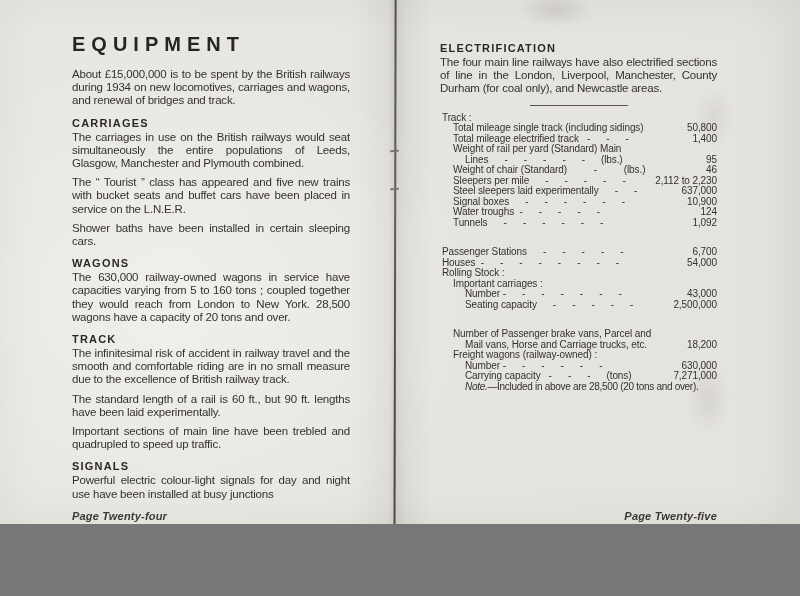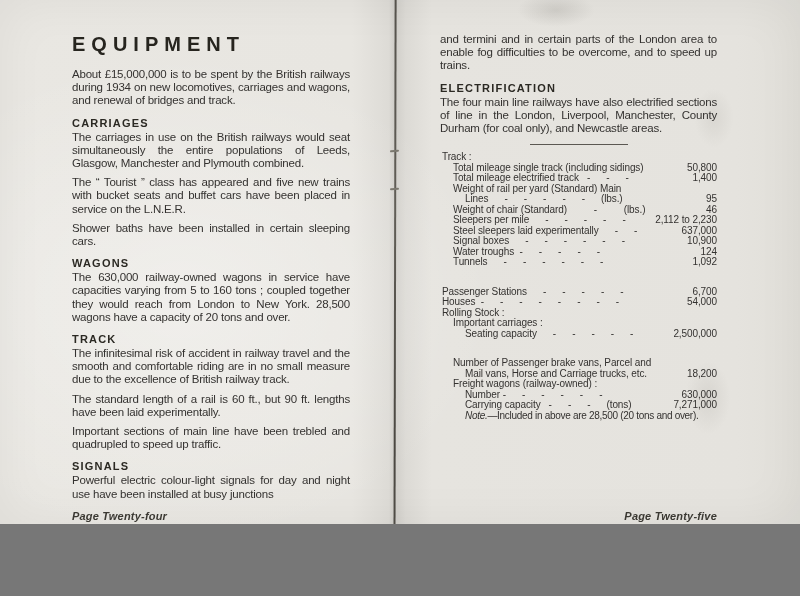--- a/index.html
+++ b/index.html
@@ -71,21 +71,20 @@
     <p class="body">The standard length of a rail is 60 ft., but 90 ft. lengths have been laid experimentally.</p>
     <p class="body">Important sections of main line have been trebled and quadrupled to speed up traffic.</p>
 
     <h2 class="sec">SIGNALS</h2>
     <p class="body">Powerful electric colour-light signals for day and night use have been installed at busy junctions</p>
 
     <div class="pagefoot left">Page Twenty-four</div>
   </div>
 
   <div class="page page-right">
-    <p class="body">and termini and in certain parts of the London area to enable fog difficulties to be overcome, and to speed up trains.</p>
 
     <h2 class="sec">ELECTRIFICATION</h2>
     <p class="body">The four main line railways have also electrified sections of line in the London, Liverpool, Manchester, County Durham (for coal only), and Newcastle areas.</p>
 
     <div class="rule"></div>
 
     <div class="stats">
       <div class="trow i0">
           <span class="lbl">Track :</span>
           <span class="val"></span>
@@ -140,20 +139,24 @@
         </div>
       <div class="trow i0">
           <span class="lbl">Rolling Stock :</span>
           <span class="val"></span>
         </div>
       <div class="trow i1">
           <span class="lbl">Important carriages :</span>
           <span class="val"></span>
         </div>
       <div class="trow i2">
+          <span class="lbl">Number -      -      -      -      -      -      -</span>
+          <span class="val">43,000</span>
+        </div>
+      <div class="trow i2">
           <span class="lbl">Seating capacity      -      -      -      -      -</span>
           <span class="val">2,500,000</span>
         </div>
       <div class="trow i1 g">
           <span class="lbl">Number of Passenger brake vans, Parcel and</span>
           <span class="val"></span>
         </div>
       <div class="trow i2">
           <span class="lbl">Mail vans, Horse and Carriage trucks, etc.</span>
           <span class="val">18,200</span>

